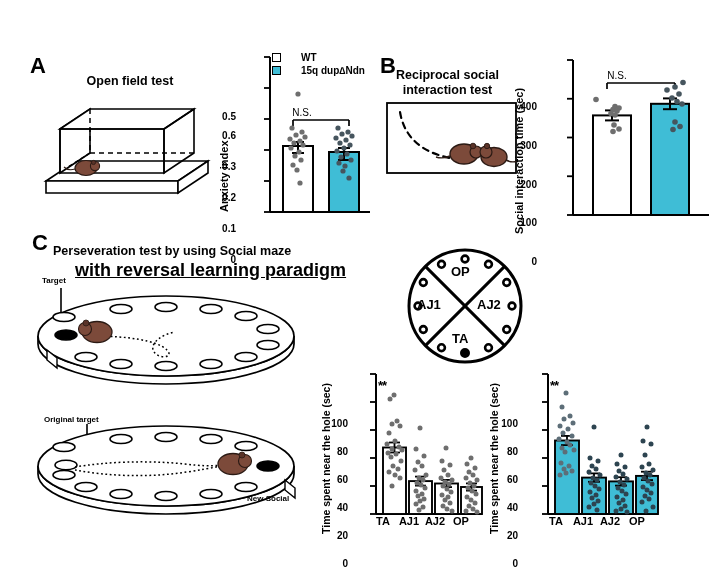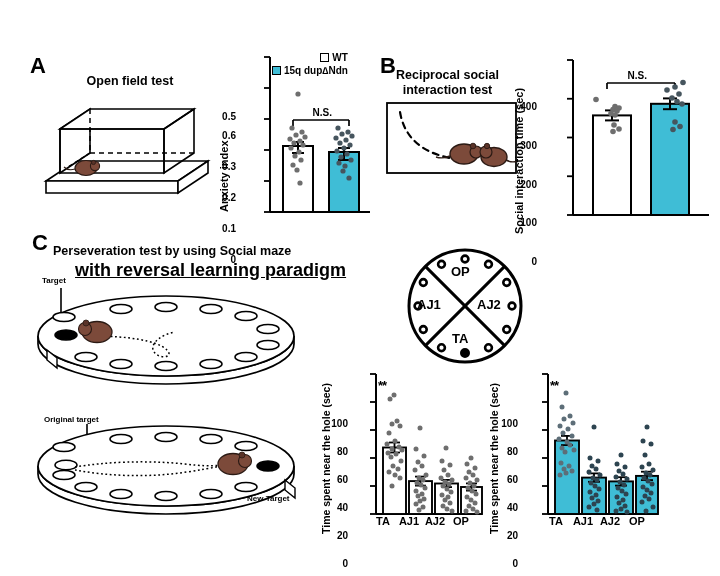--- a/index.html
+++ b/index.html
@@ -9,28 +9,28 @@
   .abs{position:absolute;}
   .panel-letter{font-weight:bold;font-size:22px;line-height:1;}
   .title{font-weight:bold;font-size:12.5px;text-align:center;line-height:1.18;}
   .small-lab{font-weight:bold;font-size:8px;}
   .axis-tick{font-weight:bold;font-size:10px;text-align:right;line-height:1;}
   .cat-lab{font-weight:bold;font-size:11px;text-align:center;line-height:1;}
   .ylab{font-weight:bold;font-size:11px;white-space:nowrap;
         transform-origin:0 0;transform:rotate(-90deg);}
   .ylab-sm{font-weight:bold;font-size:10.5px;white-space:nowrap;
         transform-origin:0 0;transform:rotate(-90deg);}
-  .ns{font-weight:bold;font-size:10px;text-align:right;}
+  .ns{font-weight:normal;font-size:10px;text-align:center;}
   .star{font-weight:bold;font-size:13px;text-align:center;letter-spacing:-1px;}
   .legend-txt{font-weight:bold;font-size:10px;white-space:nowrap;}
   .legend-sw{width:9px;height:9px;border:1.6px solid #000;display:inline-block;
              vertical-align:-1px;margin-right:3px;box-sizing:border-box;}
   .qlab{font-weight:bold;font-size:13px;}
   svg{display:block;overflow:visible;}
-  .legend-row{display:flex;align-items:center;gap:0;margin-bottom:2px;justify-content:flex-end;}
+  .legend-row{display:flex;align-items:center;gap:17px;margin-bottom:2px;}
 </style>
 </head>
 <body>
 
 <div class="fig">
 
   <div class="abs" style="left:30px;top:55px;">
     <span class="panel-letter">A</span>
   </div>
 
@@ -327,21 +327,21 @@
                M40,64 C72,70 112,72 152,66 C178,62 196,58 206,56" fill="none" stroke="#000" stroke-width="1.5" stroke-dasharray="1.8,2.6"></path>
 
       <g>
         <ellipse cx="198" cy="58" rx="15" ry="10.5" fill="#7c4a3a" stroke="#2b1a14" stroke-width="1.3"></ellipse>
         <circle cx="210" cy="55" r="6.5" fill="#7c4a3a" stroke="#2b1a14" stroke-width="1.1"></circle>
         <circle cx="207" cy="49" r="3" fill="#5a3328" stroke="#2b1a14" stroke-width="0.8"></circle>
       </g>
     </svg>
   </div>
 
-  <div class="abs small-lab" style="left:247px;top:494px;">New Target</div>
+  <div class="abs small-lab" style="left:247px;top:494px;">New Social</div>
 
   <div class="abs" style="left:406px;top:247px;">
     <svg width="118" height="118" viewBox="0 0 118 118">
       <circle cx="59" cy="59" r="56" fill="#fff" stroke="#000" stroke-width="3"></circle>
       <line x1="19.4" y1="19.4" x2="98.6" y2="98.6" stroke="#000" stroke-width="3"></line>
       <line x1="98.6" y1="19.4" x2="19.4" y2="98.6" stroke="#000" stroke-width="3"></line>
       <g fill="#fff" stroke="#000" stroke-width="2.6">
         <circle cx="59" cy="12" r="3.4"></circle>
         <circle cx="82.5" cy="17.3" r="3.4"></circle>
         <circle cx="100.7" cy="35.5" r="3.4"></circle>

